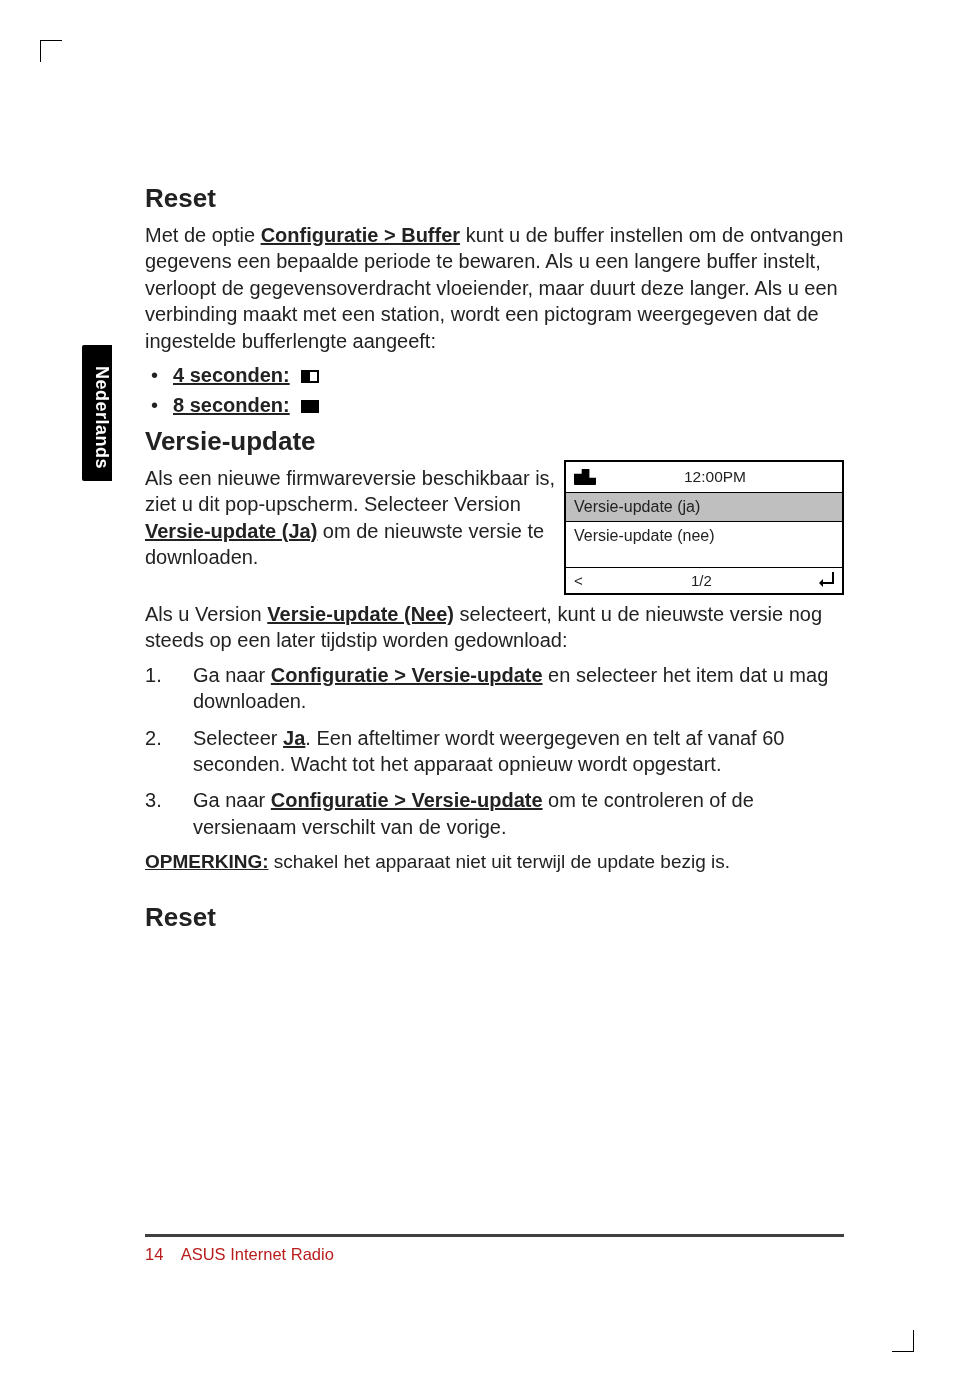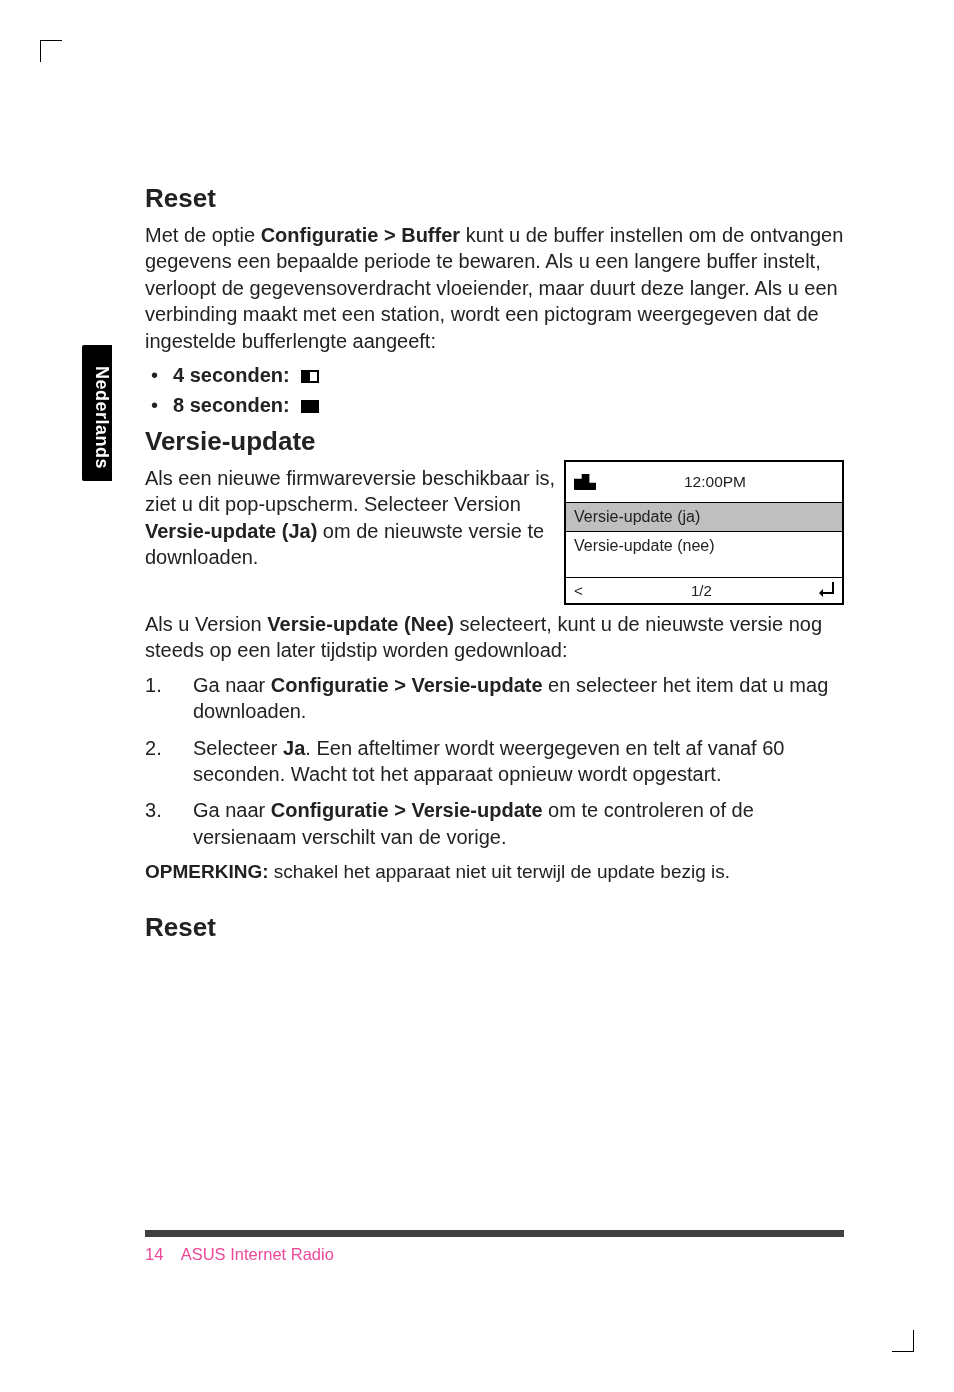--- a/index.html
+++ b/index.html
@@ -82,21 +82,21 @@
   .row .col-text { flex: 1; }
   .screen {
     width: 280px;
     border: 2.5px solid #000;
     font-family: Arial, sans-serif;
     font-size: 16px;
   }
   .screen .top {
     display: flex;
     align-items: center;
-    height: 40px;
+    height: 30px;
     padding: 0 8px;
     border-bottom: 0;
   }
   .screen .top .net {
     width: 22px; height: 16px; background:#000;
     clip-path: polygon(0 30%, 35% 30%, 35% 0, 70% 0, 70% 55%, 100% 55%, 100% 100%, 0 100%);
     border-radius:1px;
   }
   .screen .top .time { flex:1; text-align:center; font-size:15.5px; }
   .screen .r1 {
@@ -152,27 +152,27 @@
   .note {
     font-size: 19px;
     line-height: 1.28;
     margin: 2px 0 10px 0;
   }
   .footer {
     position: absolute;
     left: 0;
     bottom: -2px;
     right: 0;
-    border-top: 7px solid #404040;
+    border-top: 3px solid #404040;
     padding-top: 8px;
     font-size: 16.5px;
-    color: #ec4899;
+    color: #b91c1c;
   }
   .footer .pg { display:inline-block; width:32px; }
-  b { font-weight: bold; }
+  b { font-weight: bold; text-decoration: underline; }
 </style>
 </head>
 <body>
 
 <div class="crop-tl"></div>
 <div class="crop-br"></div>
 
 <div class="page">
 
   <div class="sidetab">Nederlands</div>

